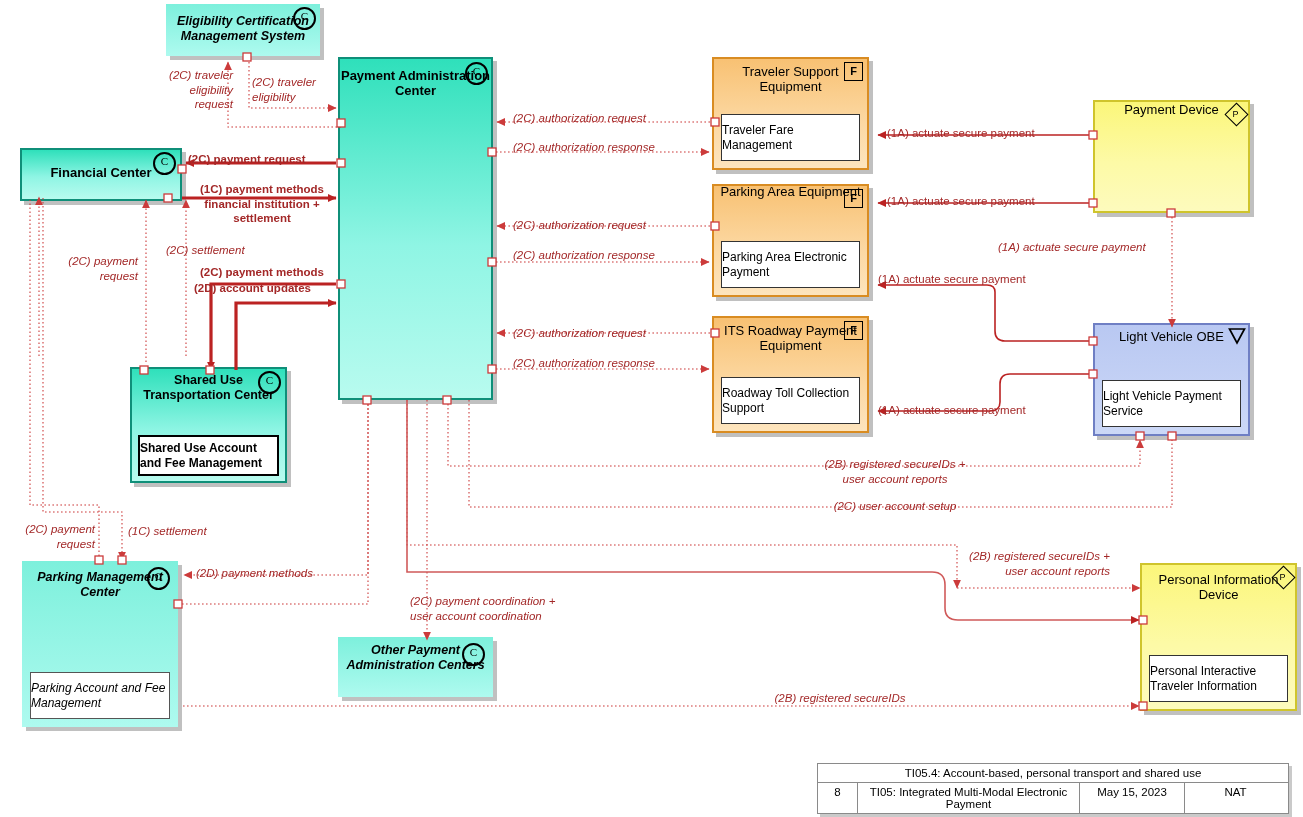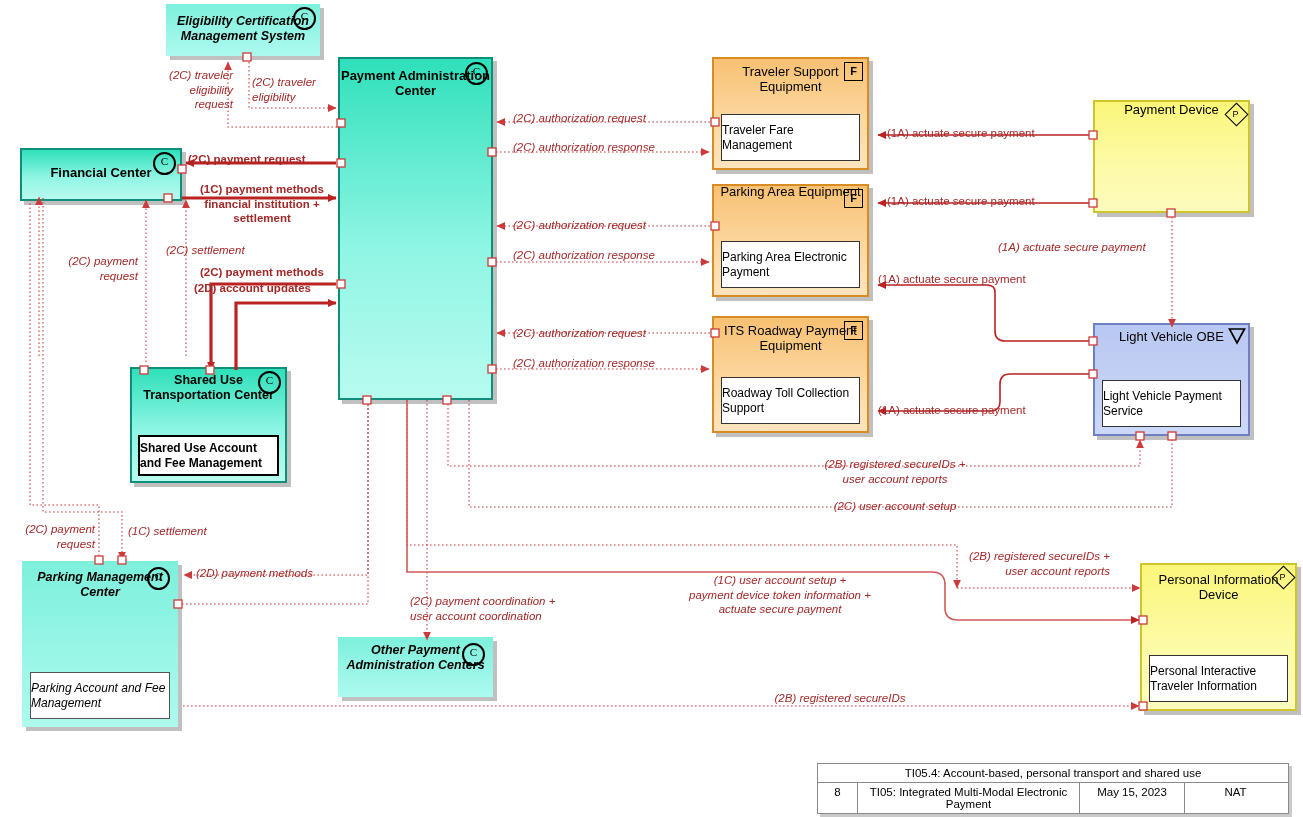--- a/index.html
+++ b/index.html
@@ -279,23 +279,20 @@
   <div class="lbl" style="left:887px;top:126px;width:195px;font-style:normal;">(1A) actuate secure payment</div>
   <div class="lbl" style="left:887px;top:194px;width:195px;font-style:normal;">(1A) actuate secure payment</div>
   <div class="lbl it" style="left:998px;top:240px;width:200px;">(1A) actuate secure payment</div>
   <div class="lbl" style="left:878px;top:272px;width:195px;font-style:normal;">(1A) actuate secure payment</div>
   <div class="lbl" style="left:878px;top:403px;width:195px;font-style:normal;">(1A) actuate secure payment</div>
   <div class="lbl it c" style="left:790px;top:457px;width:210px;">(2B) registered secureIDs +
 user account reports</div>
   <div class="lbl it c" style="left:790px;top:499px;width:210px;">(2C) user account setup</div>
   <div class="lbl it r" style="left:930px;top:549px;width:180px;">(2B) registered secureIDs +
 user account reports</div>
-  <div class="lbl it c" style="left:650px;top:573px;width:260px;">(1C) user account setup +
-payment device token information +
-actuate secure payment</div>
   <div class="lbl it c" style="left:690px;top:691px;width:300px;">(2B) registered secureIDs</div>
 
   <div id="titleblock">
     <div class="tbtop">TI05.4: Account-based, personal transport and shared use</div>
     <div class="tbrow">
       <div class="tbcell" style="width:40px;">8</div>
       <div class="tbcell" style="width:222px;">TI05: Integrated Multi-Modal Electronic Payment</div>
       <div class="tbcell" style="width:105px;">May 15, 2023</div>
       <div class="tbcell" style="width:101px;">NAT</div>
     </div>

